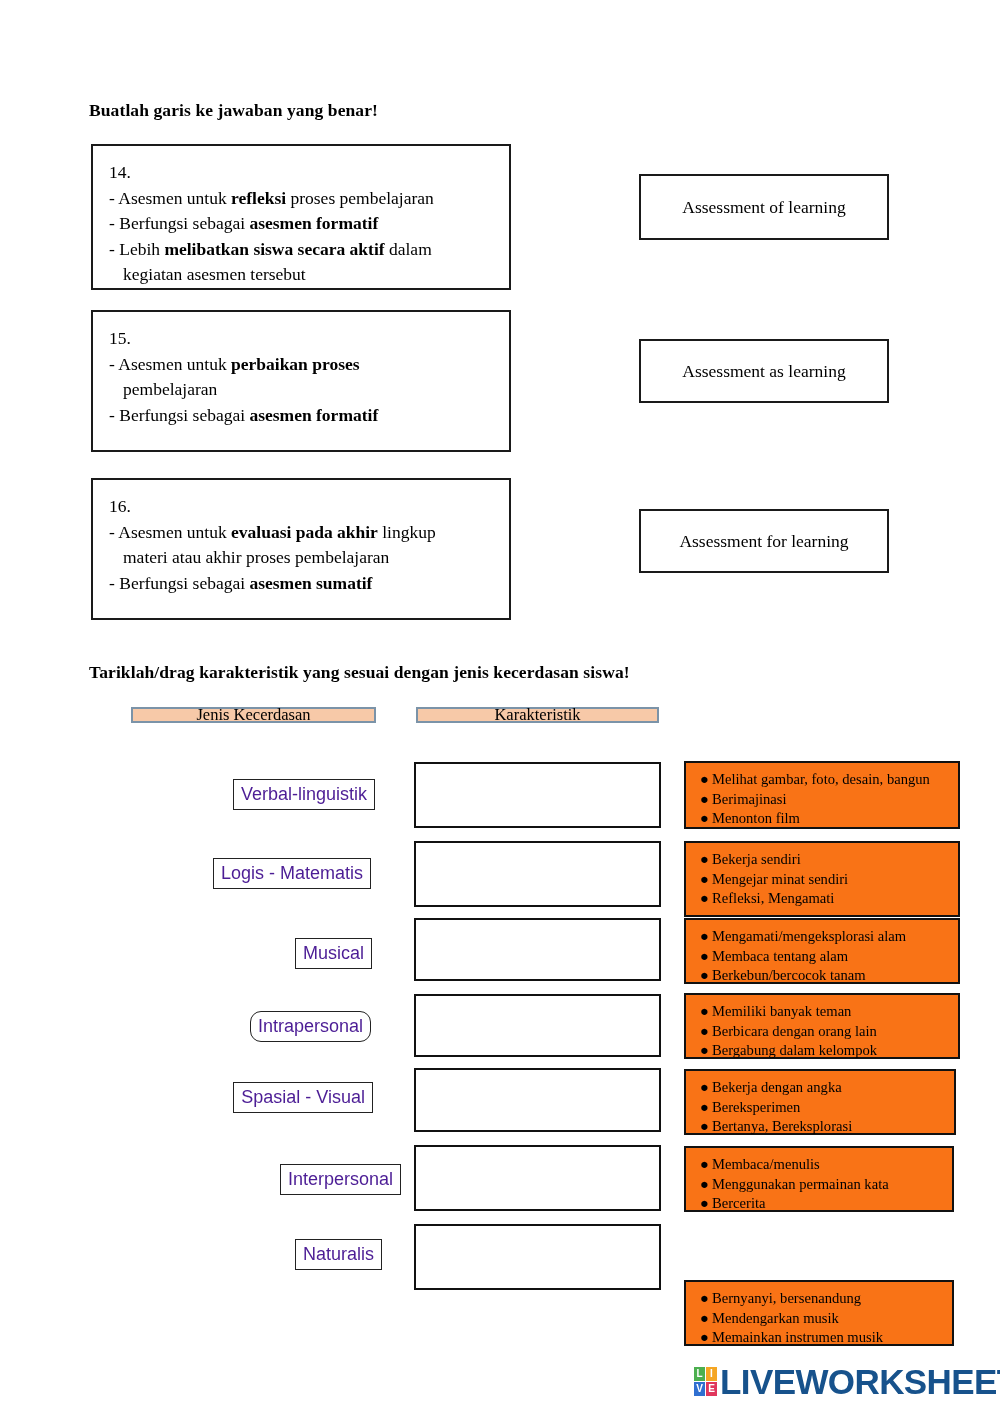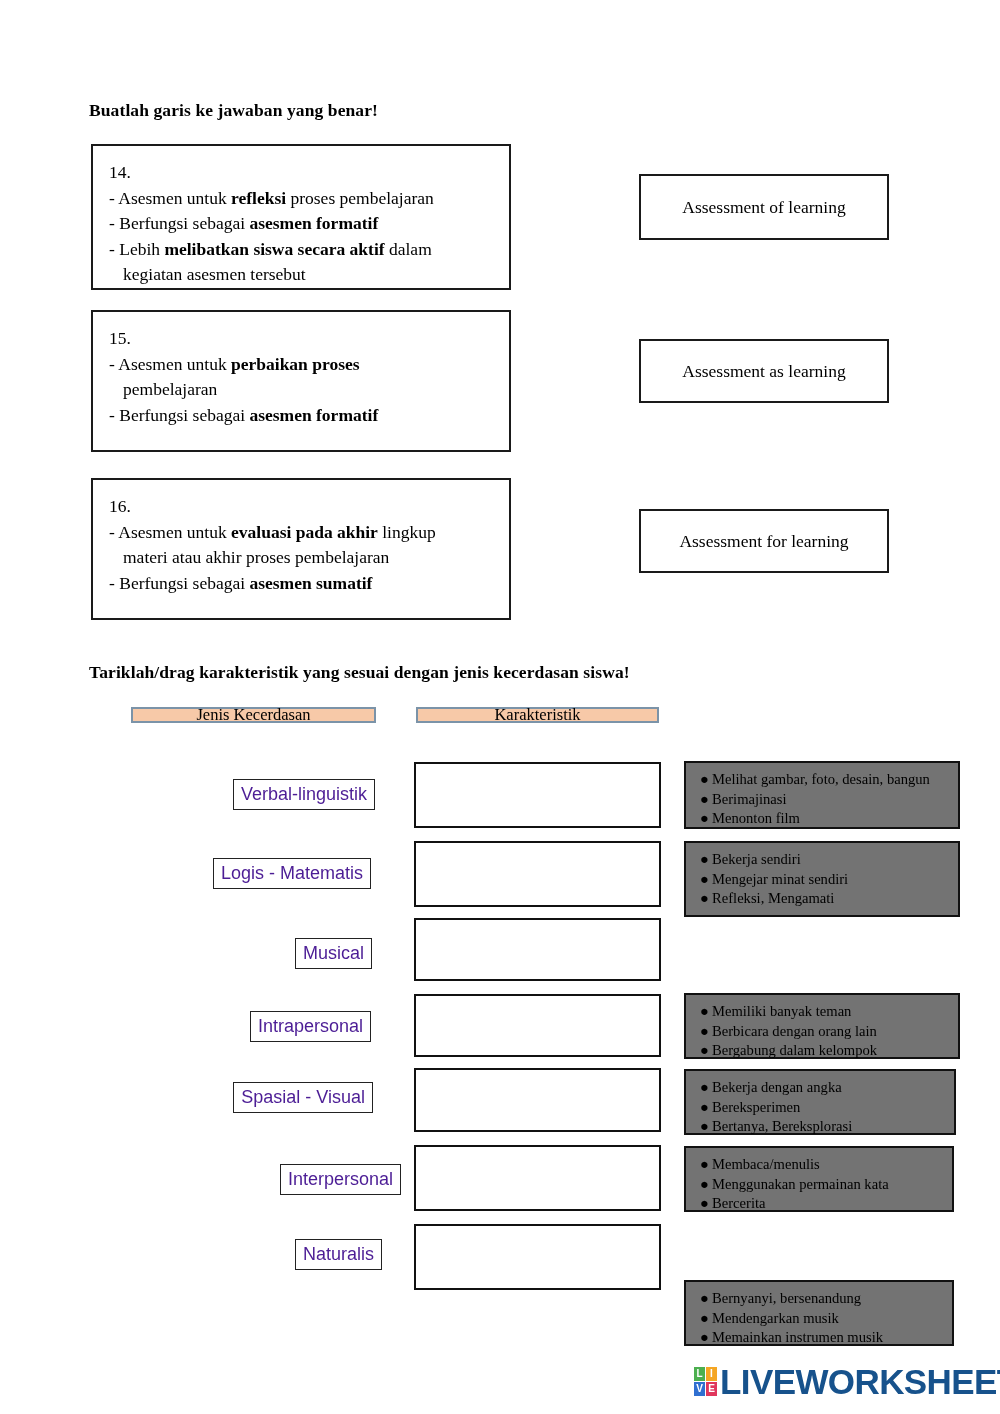--- a/index.html
+++ b/index.html
@@ -106,21 +106,21 @@
     border: 2.4px solid #111111;
     background: #ffffff;
     left: 414px;
     width: 247px;
   }
 
   .char-box {
     position: absolute;
     box-sizing: border-box;
     border: 2.4px solid #111111;
-    background: #737373;
+    background: #f97316;
     left: 684px;
     padding: 7px 0 6px 14px;
     font-size: 14.6px;
     line-height: 19.6px;
   }
   .char-box .bullet-line {
     display: block;
     white-space: nowrap;
   }
   .char-box .dot {
@@ -230,21 +230,21 @@
 
   <div class="intel-label" style="top:779px; right:625px;">
     <span>Verbal-linguistik</span>
   </div>
   <div class="intel-label" style="top:858px; right:629px;">
     <span>Logis - Matematis</span>
   </div>
   <div class="intel-label" style="top:938px; right:628px;">
     <span>Musical</span>
   </div>
-  <div class="intel-label" style="top:1011px; right:629px;">
+  <div class="intel-label" style="top:1011px; right:629px;border-radius:11px;">
     <span>Intrapersonal</span>
   </div>
   <div class="intel-label" style="top:1082px; right:627px;">
     <span>Spasial - Visual</span>
   </div>
   <div class="intel-label" style="top:1164px; right:599px;">
     <span>Interpersonal</span>
   </div>
   <div class="intel-label" style="top:1239px; right:618px;">
     <span>Naturalis</span>
@@ -263,20 +263,25 @@
     <span class="bullet-line"><span class="dot">●</span><span>Berimajinasi</span></span>
     <span class="bullet-line"><span class="dot">●</span><span>Menonton film</span></span>
   </div>
 
   <div class="char-box" style="top:841px; width:276px; height:76px;">
     <span class="bullet-line"><span class="dot">●</span><span>Bekerja sendiri</span></span>
     <span class="bullet-line"><span class="dot">●</span><span>Mengejar minat sendiri</span></span>
     <span class="bullet-line"><span class="dot">●</span><span>Refleksi, Mengamati</span></span>
   </div>
 
+  <div class="char-box" style="top:918px; width:276px; height:66px;">
+    <span class="bullet-line"><span class="dot">●</span><span>Mengamati/mengeksplorasi alam</span></span>
+    <span class="bullet-line"><span class="dot">●</span><span>Membaca tentang alam</span></span>
+    <span class="bullet-line"><span class="dot">●</span><span>Berkebun/bercocok tanam</span></span>
+  </div>
 
   <div class="char-box" style="top:993px; width:276px; height:66px;">
     <span class="bullet-line"><span class="dot">●</span><span>Memiliki banyak teman</span></span>
     <span class="bullet-line"><span class="dot">●</span><span>Berbicara dengan orang lain</span></span>
     <span class="bullet-line"><span class="dot">●</span><span>Bergabung dalam kelompok</span></span>
   </div>
 
   <div class="char-box" style="top:1069px; width:272px; height:66px;">
     <span class="bullet-line"><span class="dot">●</span><span>Bekerja dengan angka</span></span>
     <span class="bullet-line"><span class="dot">●</span><span>Bereksperimen</span></span>

